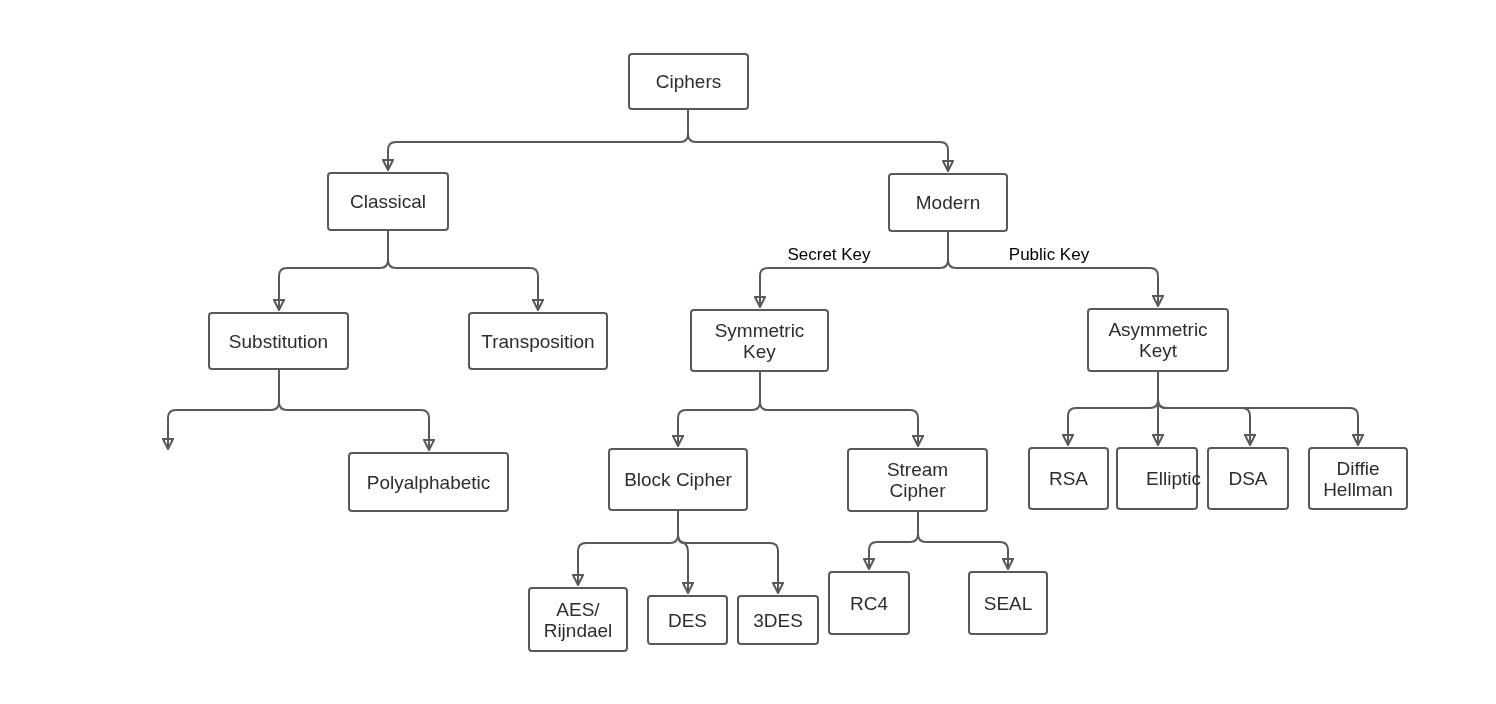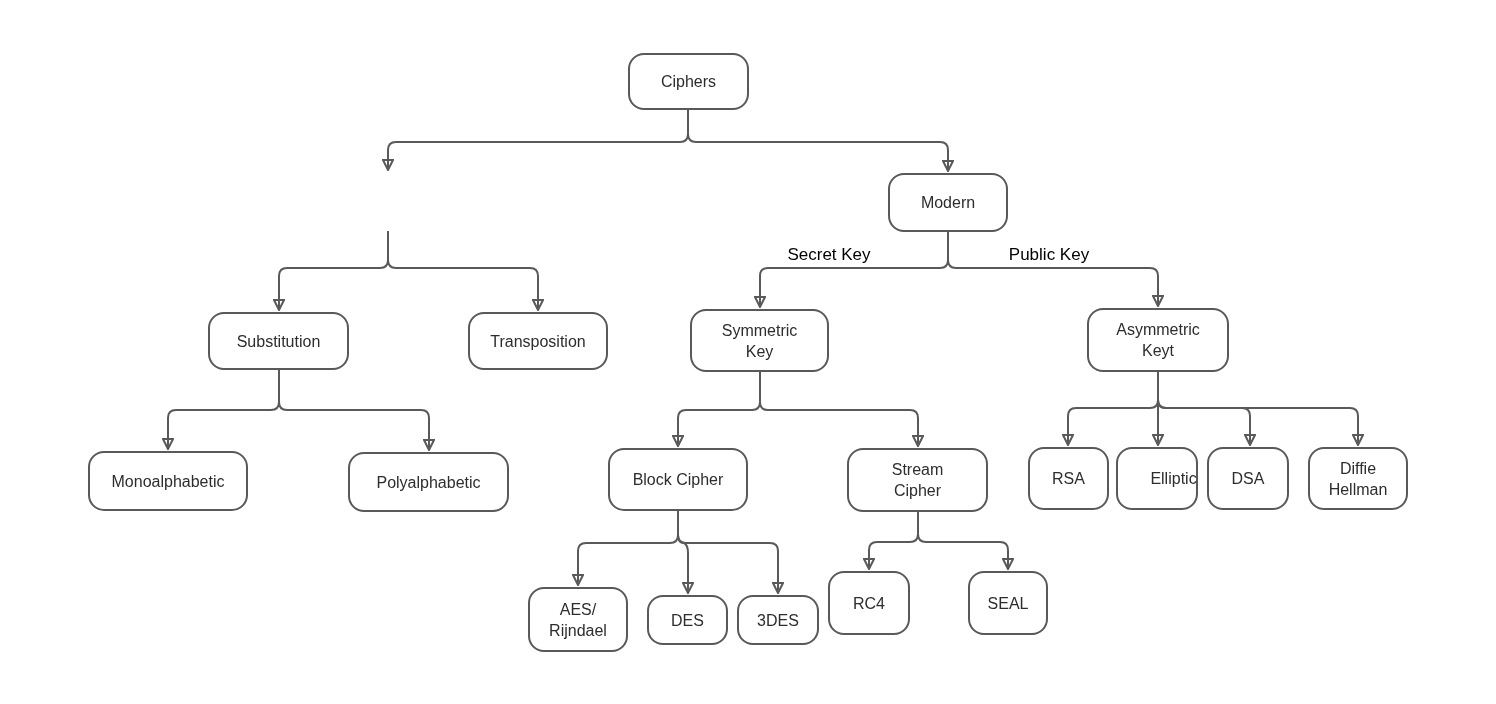--- a/index.html
+++ b/index.html
@@ -15,23 +15,23 @@
     position: absolute;
     left: 0; top: 0;
     width: 1496px; height: 704px;
   }
   .edges path { stroke: #595959; stroke-width: 2; fill: none; }
   .node {
     position: absolute;
     box-sizing: border-box;
     background: #ffffff;
     border: 2px solid #595959;
-    border-radius: 16px;
+    border-radius: 4px;
     color: #2d2d2d;
-    font-size: 16px;
+    font-size: 19px;
     line-height: 21px;
     display: flex;
     align-items: center;
     justify-content: center;
     text-align: center;
     white-space: pre-line;
   }
   .edge-label {
     position: absolute;
     background: #ffffff;
@@ -68,34 +68,34 @@
     <path marker-end="url(#arrow)" d="M918,512 L918,534 Q918,542 910,542 L877,542 Q869,542 869,550 L869,569"></path>
     <path marker-end="url(#arrow)" d="M918,512 L918,534 Q918,542 926,542 L1000,542 Q1008,542 1008,550 L1008,569"></path>
     <path marker-end="url(#arrow)" d="M1158,372 L1158,400 Q1158,408 1150,408 L1076,408 Q1068,408 1068,416 L1068,445"></path>
     <path marker-end="url(#arrow)" d="M1158,372 L1158,445"></path>
     <path marker-end="url(#arrow)" d="M1158,372 L1158,400 Q1158,408 1166,408 L1242,408 Q1250,408 1250,416 L1250,445"></path>
     <path marker-end="url(#arrow)" d="M1158,372 L1158,400 Q1158,408 1166,408 L1350,408 Q1358,408 1358,416 L1358,445"></path>
   </svg>
 
   <div class="node" style="left:628px; top:53px; width:121px; height:57px;">Ciphers</div>
 
+  <div class="node" style="left:327px; top:172px; width:122px; height:59px;">Classical</div>
 
   <div class="node" style="left:888px; top:173px; width:120px; height:59px;">Modern</div>
 
   <div class="node" style="left:208px; top:312px; width:141px; height:58px;">Substitution</div>
 
   <div class="node" style="left:468px; top:312px; width:140px; height:58px;">Transposition</div>
 
   <div class="node" style="left:690px; top:309px; width:139px; height:63px;">Symmetric
 Key</div>
 
   <div class="node" style="left:1087px; top:308px; width:142px; height:64px;">Asymmetric
 Keyt</div>
 
-  <div class="node" style="left:88px; top:451px; width:160px; height:60px;">Monoalphabetic</div>
 
   <div class="node" style="left:348px; top:452px; width:161px; height:60px;">Polyalphabetic</div>
 
   <div class="node" style="left:608px; top:448px; width:140px; height:63px;">Block Cipher</div>
 
   <div class="node" style="left:847px; top:448px; width:141px; height:64px;">Stream
 Cipher</div>
 
   <div class="node" style="left:1028px; top:447px; width:81px; height:63px;">RSA</div>
 

